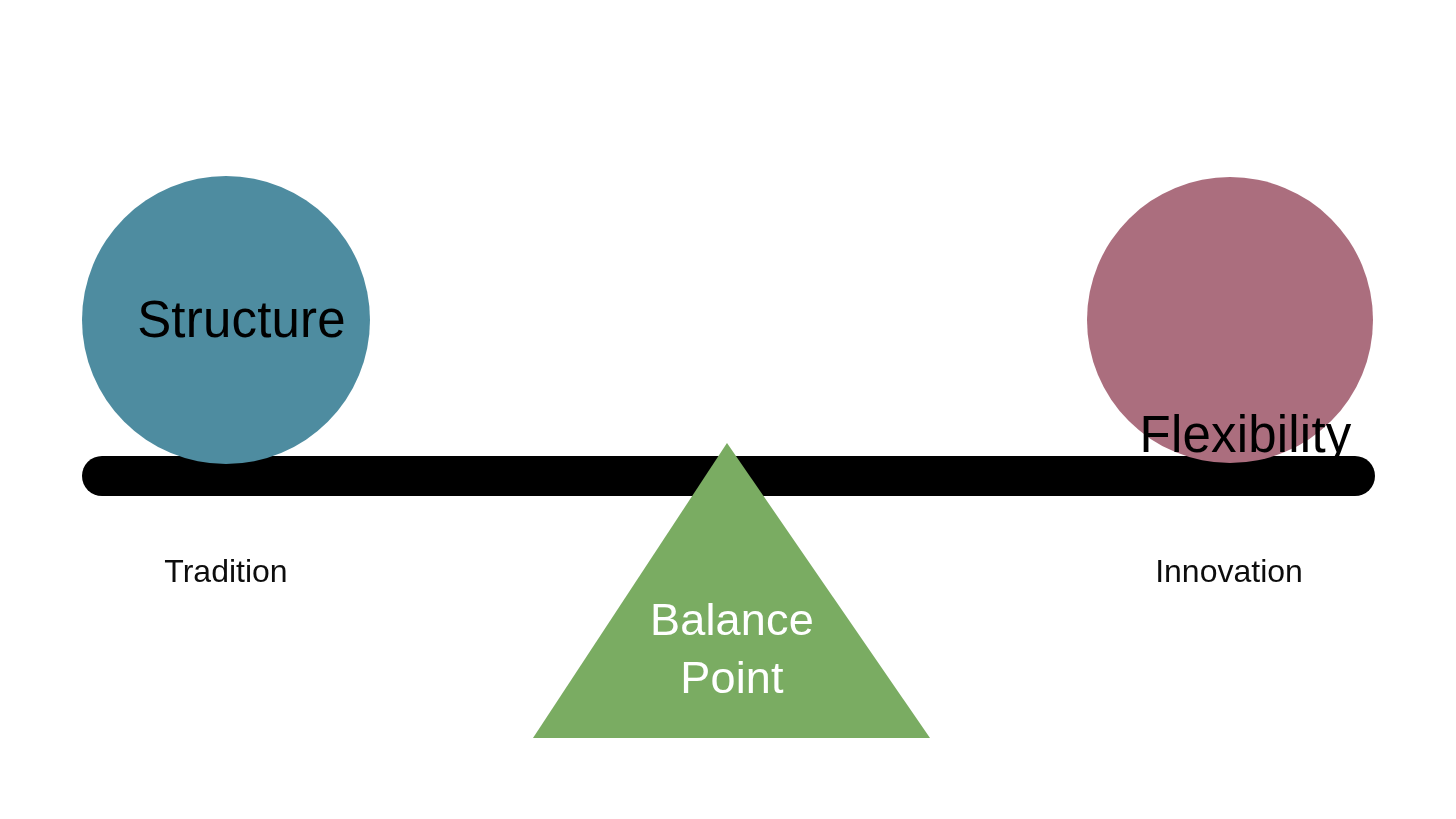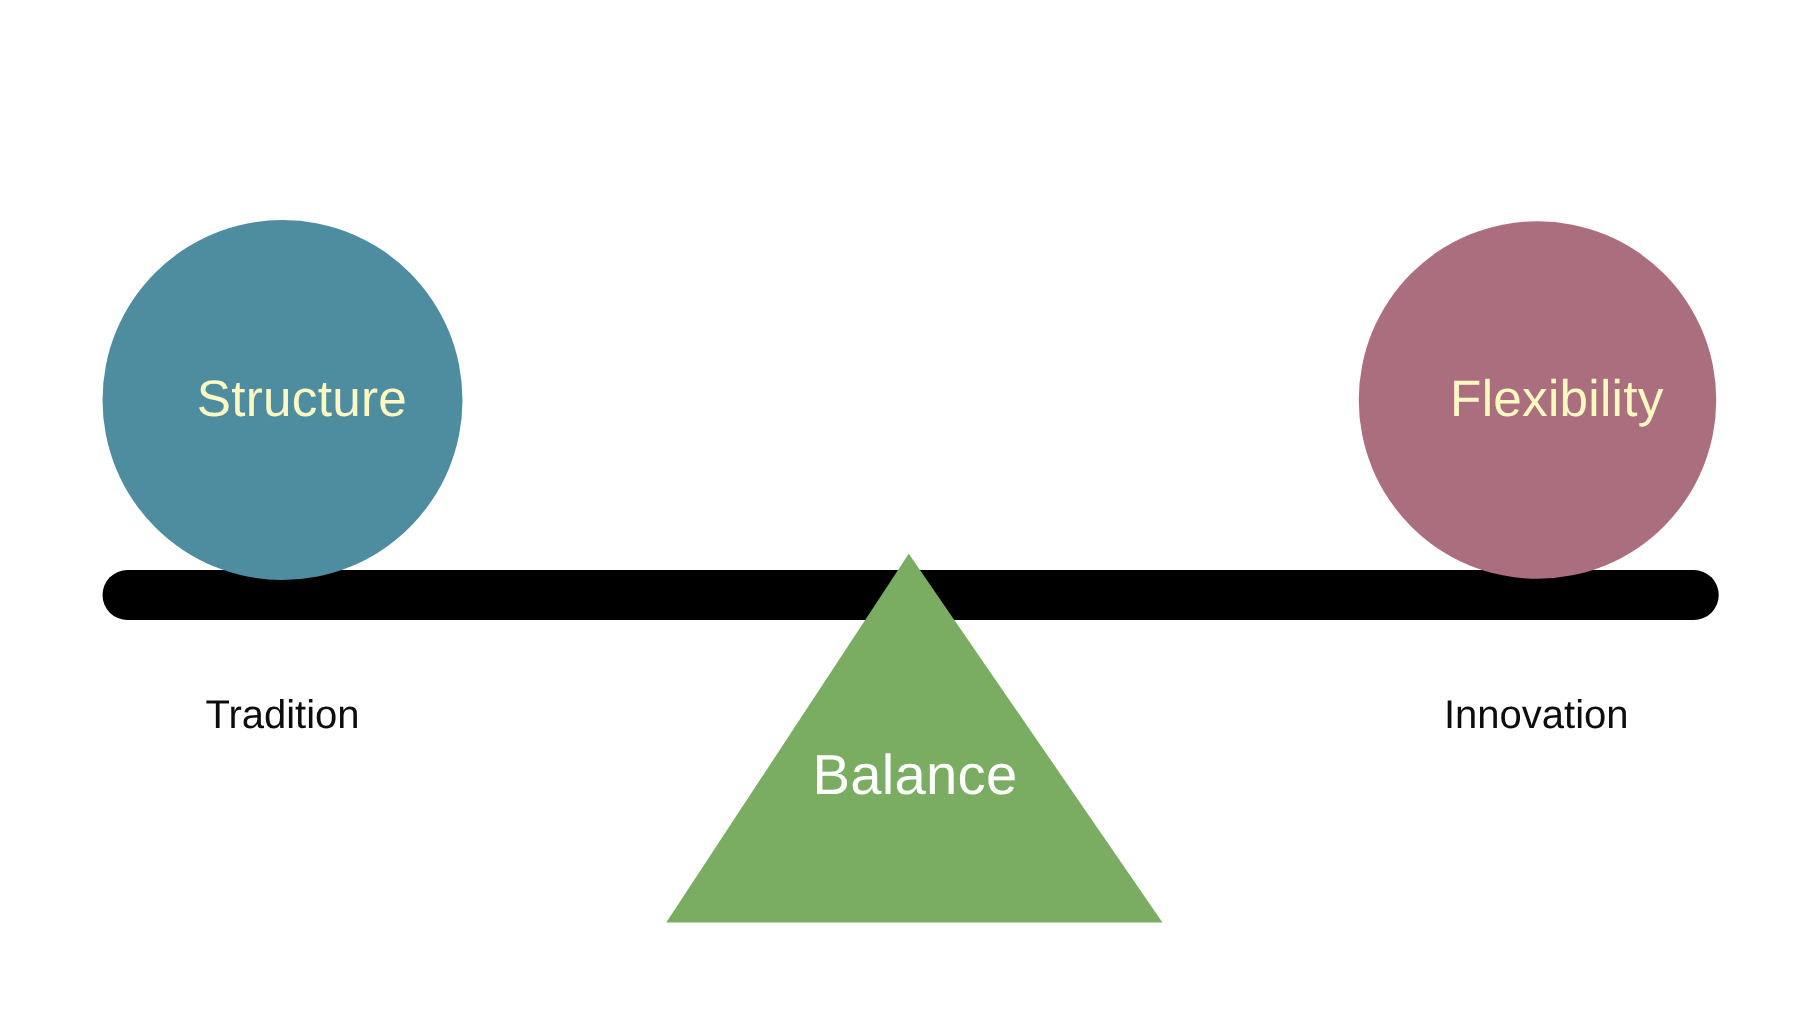--- a/index.html
+++ b/index.html
@@ -45,22 +45,22 @@
     width: 288px;
     height: 288px;
   }
   .weight-right {
     left: 1087px;
     top: 177px;
     width: 286px;
     height: 286px;
   }
   .weight-label {
-    color: #fef9c3;
-    font-size: 41px;
+    color: #000000;
+    font-size: 51px;
     line-height: 1.1;
     letter-spacing: 0.2px;
     text-align: center;
     white-space: nowrap;
     user-select: none;
     margin-left: 31px;
   }
 
   
   .fulcrum {
@@ -108,30 +108,31 @@
 <body>
 
 <div id="stage" style="background: rgb(255, 255, 255);">
 
   <div class="beam" style="background: rgb(0, 0, 0);"></div>
 
   <div class="weight weight-left" id="weight-left" style="background: rgb(78, 140, 160);">
     <div class="weight-label">Structure</div>
   </div>
 
-  <div class="weight weight-right" id="weight-right" style="background: rgb(171, 110, 126);">
+  <div class="weight weight-right" id="weight-right" style="background: rgb(171, 110, 126); align-items: flex-end;">
     <div class="weight-label">Flexibility</div>
   </div>
 
   <div class="fulcrum">
     <svg viewBox="0 0 398 296" preserveAspectRatio="none">
       <polygon id="fulcrum-poly" points="194,0 0,295 397,295" fill="#7AAC62"></polygon>
     </svg>
     <div class="fulcrum-label">
       <span>Balance</span>
+      <span>Point</span>
     </div>
   </div>
 
   <div class="axis-label axis-label-left">Tradition</div>
 
   <div class="axis-label axis-label-right">Innovation</div>
 
 </div>
 
 </body></html>

